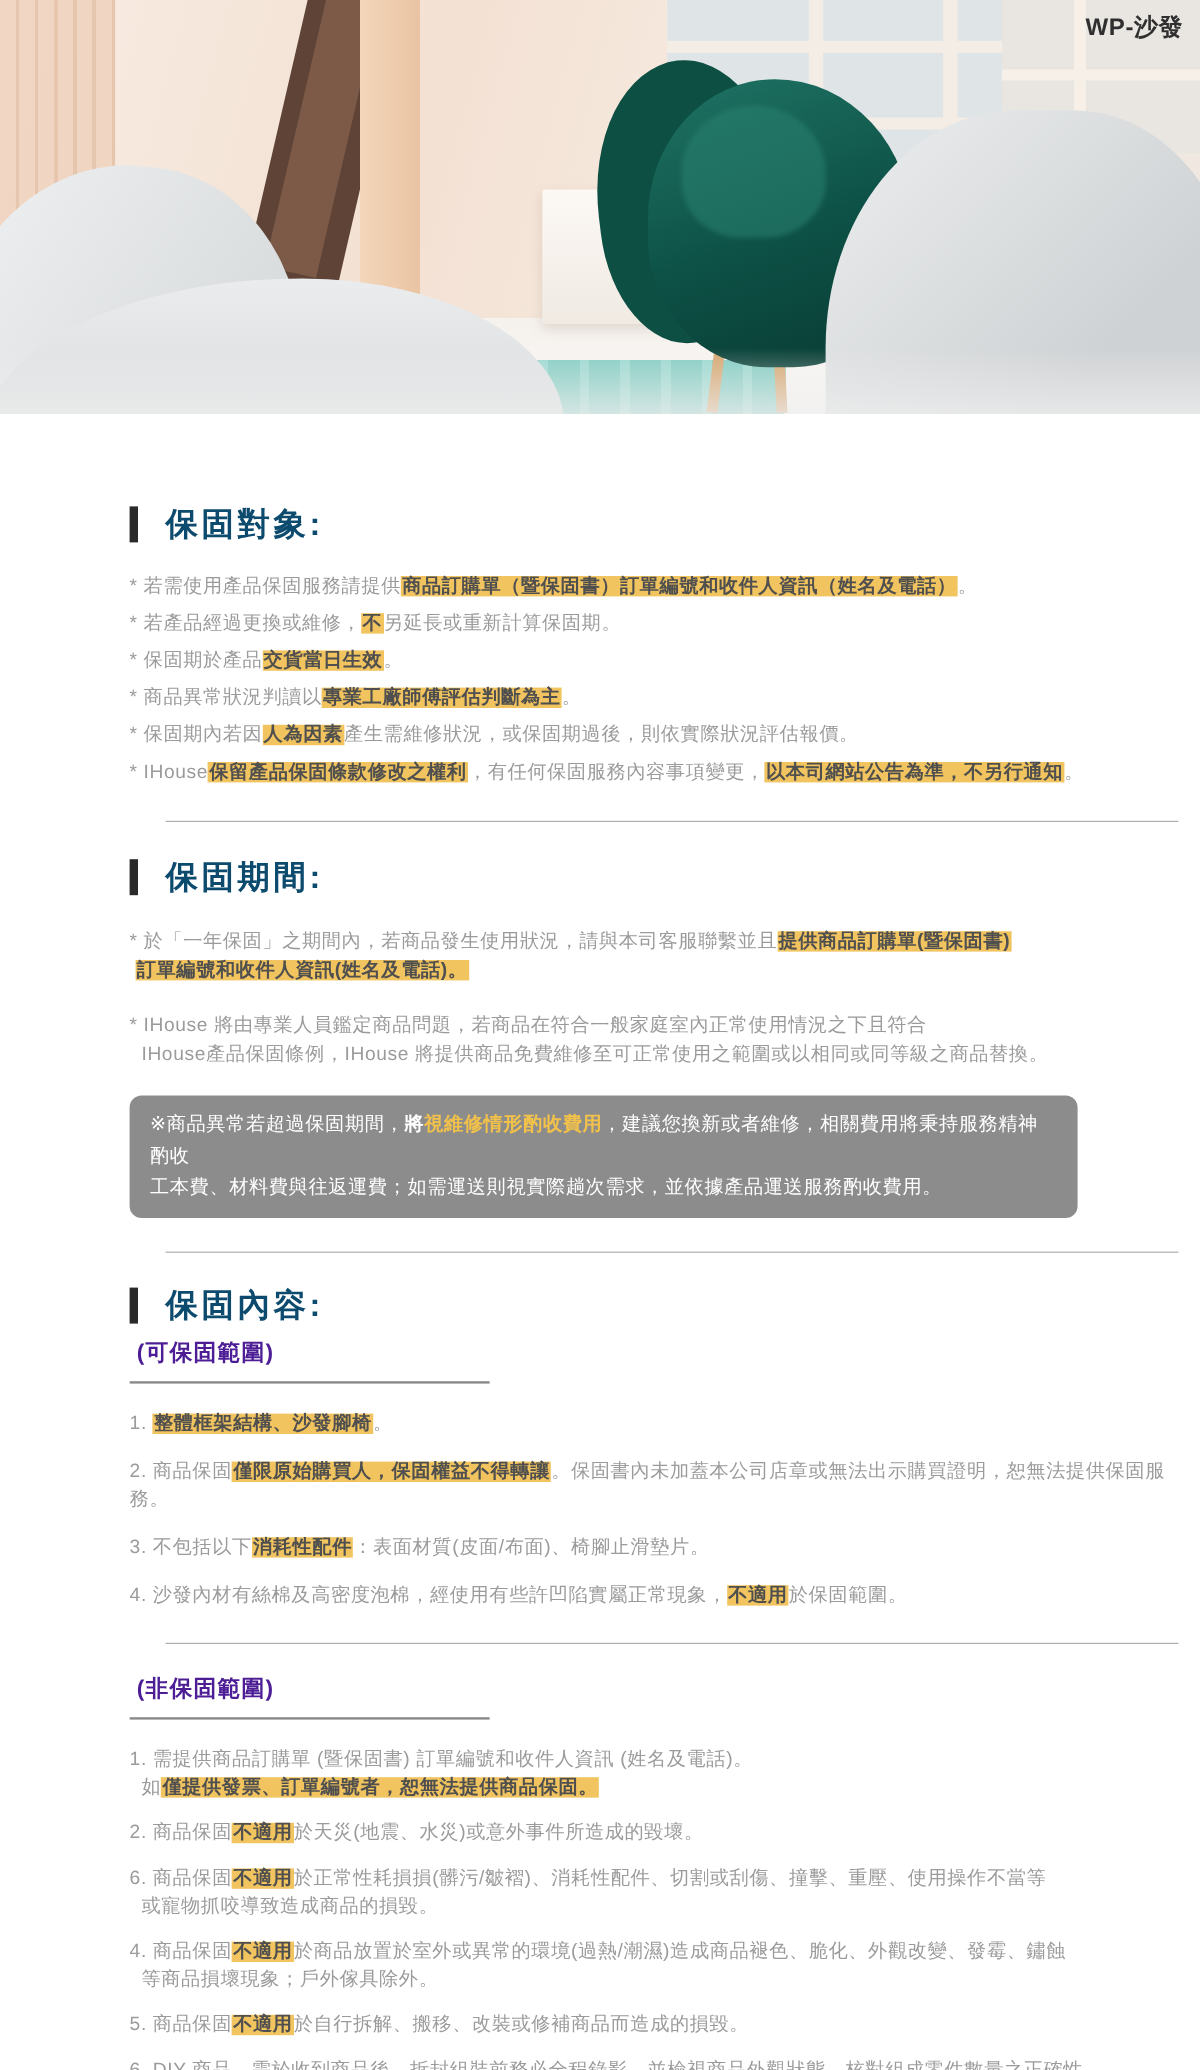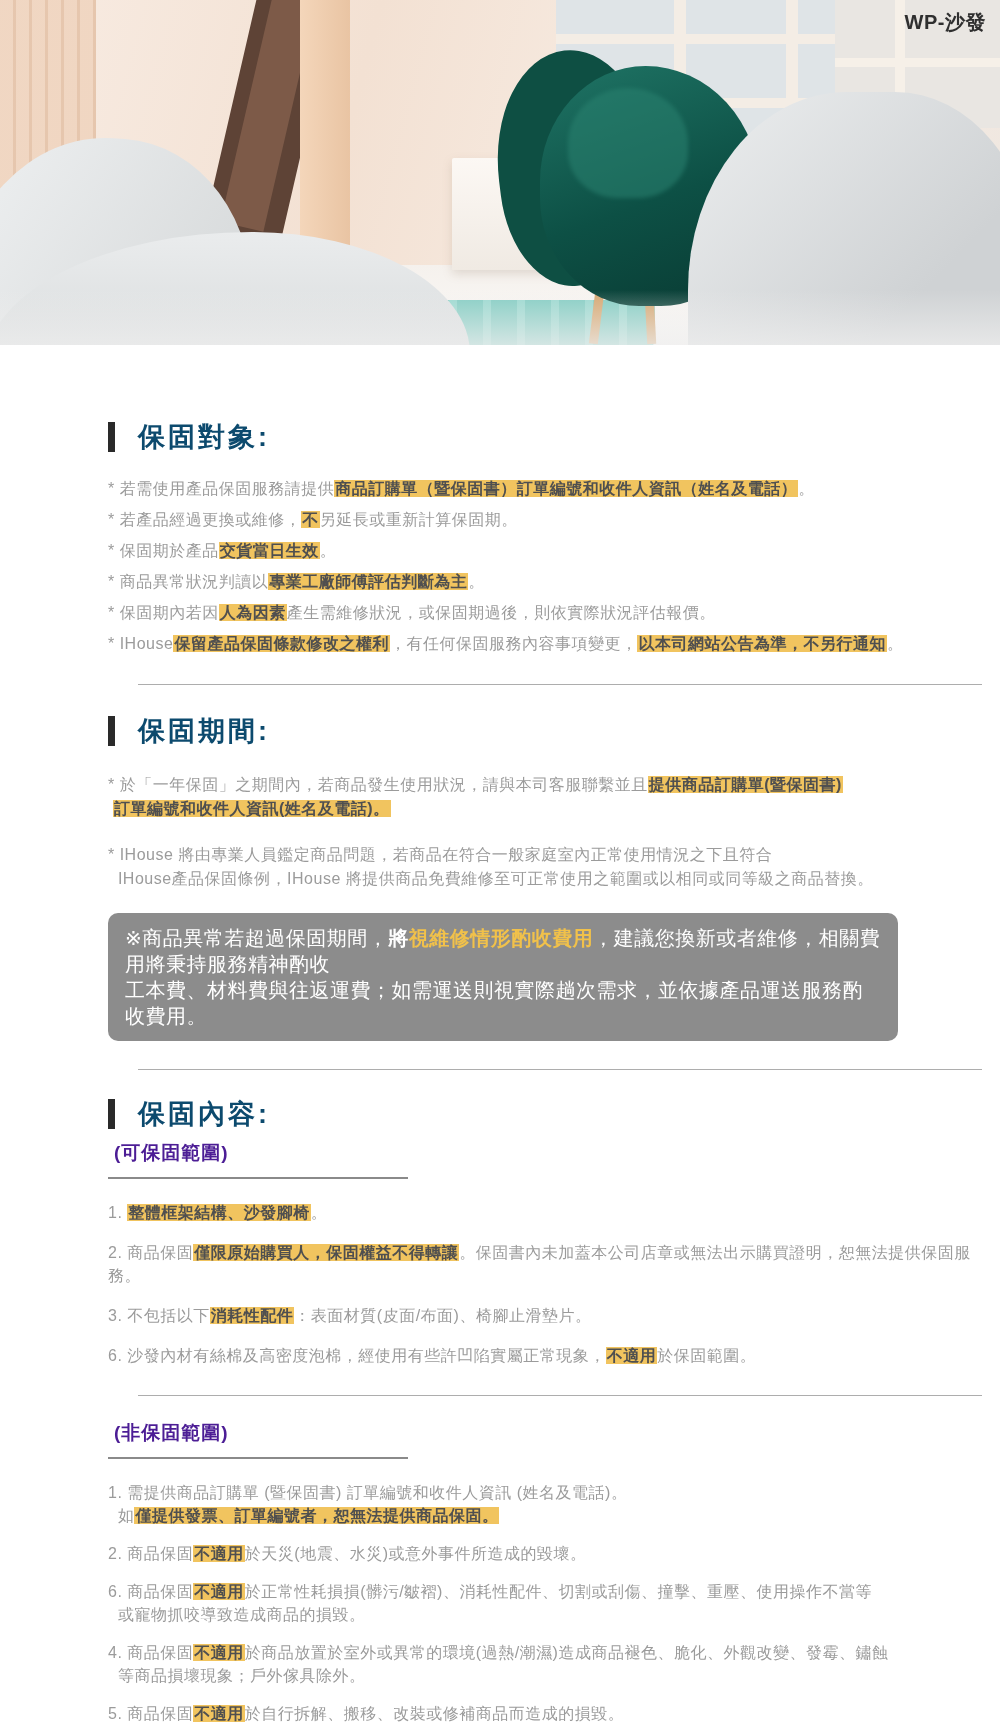--- a/index.html
+++ b/index.html
@@ -57,21 +57,21 @@
   .sec{margin:0;}
   .sec1 h2{margin-top:74px;margin-bottom:22px;}
   .sec2 h2{margin-top:28px;margin-bottom:24px;}
   .sec3 h2{margin-top:26px;margin-bottom:8px;}
   p.b{margin:0 0 7px 0;font-size:16px;line-height:24px;color:#9b9b9b;white-space:pre-wrap;letter-spacing:.5px;}
   .sec2 p.b{margin-bottom:22px;}
   .sec3 p.b,.sec4 p.b{margin-bottom:17px;line-height:23px;}
   .sec4 p.b{margin-bottom:15px;}
   .hl{background:#f1c45f;color:#4f4f4f;font-weight:700;padding:0 1px;}
   .note{box-sizing:border-box;width:790px;margin:20px 0 0 0;background:#8c8c8c;color:#ffffff;
-        border-radius:10px;padding:12px 17px;font-size:20px;line-height:26px;white-space:pre-wrap;letter-spacing:.5px;}
+        border-radius:10px;padding:12px 17px;font-size:16px;line-height:26px;white-space:pre-wrap;letter-spacing:.5px;}
   .note .nb{font-weight:700;color:#ffffff;}
   .note .ny{font-weight:700;color:#f1c14a;}
   .subhead{margin:4px 0 0 6px;color:#4c1d95;font-size:19px;font-weight:700;letter-spacing:1px;}
   .subline{width:300px;height:0;border:none;border-bottom:2px solid #8a8a8a;margin:11px 0 22px 0;}
   hr.div{border:none;border-top:1px solid #adadad;margin:28px 0 0 30px;}
   .sec3{padding-top:0;}
 </style>
 </head>
 <body>
 
@@ -147,21 +147,21 @@
     <section class="sec sec3">
       <h2>
         <span class="h-bar"></span>
         <span>保固內容:</span>
       </h2>
       <div class="subhead">(可保固範圍)</div>
       <hr class="subline">
       <p class="b"><span>1. </span><span class="hl">整體框架結構、沙發腳椅</span><span>。</span></p>
       <p class="b"><span>2. 商品保固</span><span class="hl">僅限原始購買人，保固權益不得轉讓</span><span>。保固書內未加蓋本公司店章或無法出示購買證明，恕無法提供保固服務。</span></p>
       <p class="b"><span>3. 不包括以下</span><span class="hl">消耗性配件</span><span>：表面材質(皮面/布面)、椅腳止滑墊片。</span></p>
-      <p class="b"><span>6. 沙發內材有絲棉及高密度泡棉，經使用有些許凹陷實屬正常現象，</span><span class="hl">不適用</span><span>於保固範圍。</span></p>
+      <p class="b"><span>4. 沙發內材有絲棉及高密度泡棉，經使用有些許凹陷實屬正常現象，</span><span class="hl">不適用</span><span>於保固範圍。</span></p>
     </section>
 
     <hr class="div">
 
     <section class="sec sec4">
       <div class="subhead" style="margin-top:24px;">(非保固範圍)</div>
       <hr class="subline">
       <p class="b"><span>1. 需提供商品訂購單 (暨保固書) 訂單編號和收件人資訊 (姓名及電話)。
   如</span><span class="hl">僅提供發票、訂單編號者，恕無法提供商品保固。</span></p>
       <p class="b"><span>2. 商品保固</span><span class="hl">不適用</span><span>於天災(地震、水災)或意外事件所造成的毀壞。</span></p>

